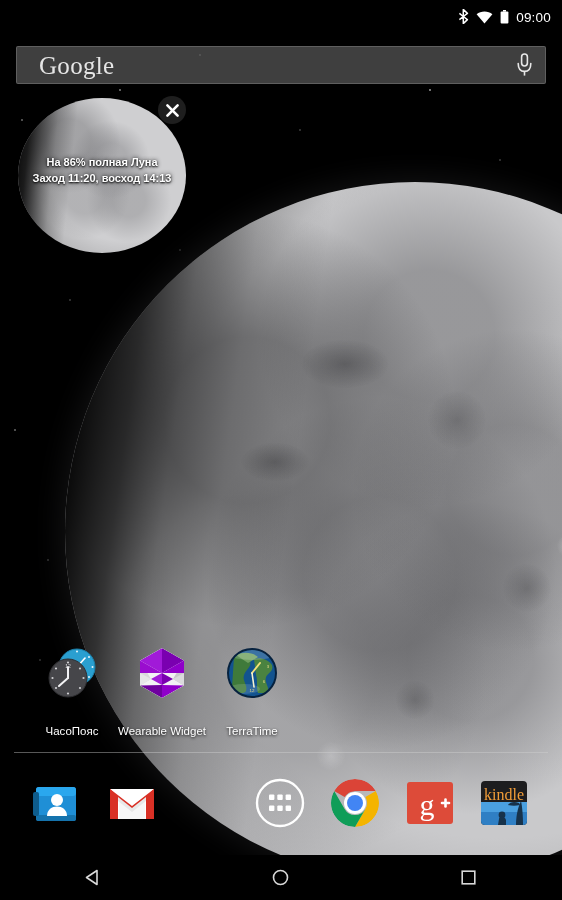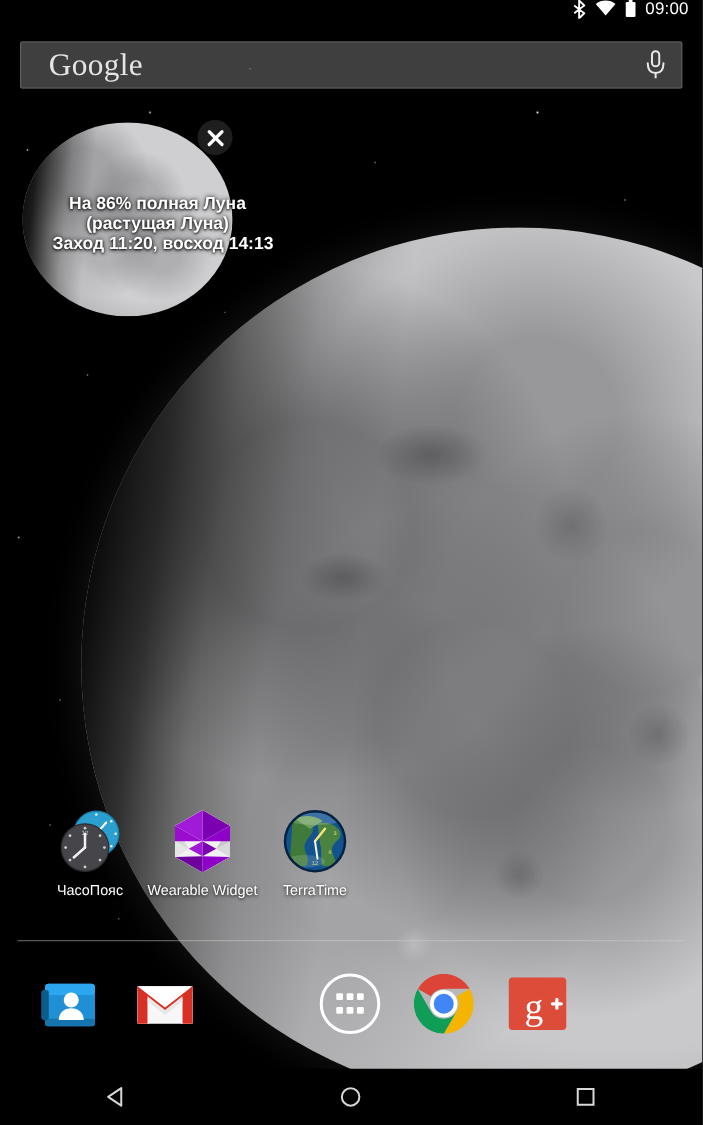--- a/index.html
+++ b/index.html
@@ -66,27 +66,27 @@
       radial-gradient(ellipse 6% 6% at 56% 34%, rgba(70,70,73,.4), transparent 70%),
       radial-gradient(ellipse 5% 5% at 66% 58%, rgba(70,70,73,.38), transparent 70%),
       radial-gradient(ellipse 4% 4% at 50% 74%, rgba(75,75,78,.4), transparent 70%),
       radial-gradient(ellipse 3% 3% at 38% 82%, rgba(235,235,238,.3), transparent 70%),
       radial-gradient(ellipse 2.5% 2.5% at 72% 52%, rgba(240,240,242,.35), transparent 70%);
     mix-blend-mode:normal;opacity:.9;
   }
 
   
   .statusbar{position:absolute;left:0;top:0;width:562px;height:24px;
-    display:flex;align-items:flex-start;justify-content:flex-end;gap:7px;
+    display:flex;align-items:flex-end;justify-content:flex-end;gap:7px;
     padding-right:11px;box-sizing:border-box;z-index:40;}
   .sb-time{color:#fff;font-size:13.5px;letter-spacing:.2px;line-height:1;}
   .sb-ico{display:block;}
 
   
-  .searchbar{position:absolute;left:16px;top:33px;width:530px;height:38px;
+  .searchbar{position:absolute;left:16px;top:46px;width:530px;height:38px;
     background:rgba(120,120,120,.52);border:1px solid rgba(170,170,170,.30);
     border-radius:2px;box-sizing:border-box;display:flex;align-items:center;
     justify-content:space-between;padding:0 12px 0 22px;z-index:30;}
   .g-logo{font-family:"Liberation Serif","DejaVu Serif",serif;color:#f2f2f2;
     font-size:25px;line-height:1;letter-spacing:.3px;opacity:.93;}
   .mic{opacity:.95;}
 
   
   .moon-widget{position:absolute;left:18px;top:98px;width:168px;height:155px;z-index:25;}
   .widget-moon{position:absolute;left:0;top:0;width:168px;height:155px;border-radius:50%;
@@ -98,32 +98,32 @@
       radial-gradient(circle at 62% 44%, #cfcfd1 0 55%, #b8b8ba 72%, #9d9da0 90%, #7f7f82 100%),
       #b9b9bb;
   }
   .widget-moon::after{
     content:"";position:absolute;inset:0;border-radius:50%;
     background:linear-gradient(96deg,
       rgba(0,0,0,.97) 0%, rgba(0,0,0,.85) 8%, rgba(0,0,0,.55) 15%,
       rgba(0,0,0,.22) 23%, rgba(0,0,0,0) 33%);
   }
   .widget-text{position:absolute;left:0;top:56px;width:168px;text-align:center;
-    color:#fff;font-size:14px;font-weight:bold;line-height:16px;
-    text-shadow:0 1px 2px rgba(0,0,0,.95),0 0 4px rgba(0,0,0,.85);margin-left:24px;}
+    color:#fff;font-size:11px;font-weight:bold;line-height:16px;
+    text-shadow:0 1px 2px rgba(0,0,0,.95),0 0 4px rgba(0,0,0,.85);}
   .widget-text div{white-space:nowrap;}
   .widget-close{position:absolute;left:158px;top:96px;width:28px;height:28px;
     border-radius:50%;background:rgba(40,40,40,.75);
     display:flex;align-items:center;justify-content:center;z-index:26;}
 
   
   .apps-row{position:absolute;left:16px;top:645px;width:530px;height:85px;z-index:20;}
   .app{position:absolute;width:92px;text-align:center;}
   .app .ico{width:56px;height:56px;margin:0 auto;position:relative;}
-  .app .lbl{margin-top:5px;color:#fff;font-size:11.5px;line-height:14px;
+  .app .lbl{margin-top:23px;color:#fff;font-size:11.5px;line-height:14px;
     text-shadow:0 1px 3px rgba(0,0,0,.95);white-space:nowrap;}
   .app.a0{left:10px;} .app.a1{left:100px;} .app.a2{left:190px;}
 
   
   .divider{position:absolute;left:14px;top:752px;width:534px;height:1px;
     background:rgba(210,210,210,.42);z-index:18;}
   .dock{position:absolute;left:0;top:765px;width:562px;height:76px;z-index:20;}
   .dock .slot{position:absolute;width:56px;height:56px;top:10px;}
   .dock .d0{left:28px;} .dock .d1{left:104px;} .dock .d2{left:252px;}
   .dock .d3{left:327px;} .dock .d4{left:402px;} .dock .d5{left:476px;}
@@ -173,21 +173,20 @@
         <path d="M2.2 10.5 C2.2 16 5 18.4 8.5 18.4 C12 18.4 14.8 16 14.8 10.5" fill="none" stroke="#f0f0f0" stroke-width="1.6" stroke-linecap="round"></path>
         <line x1="8.5" y1="18.4" x2="8.5" y2="22.6" stroke="#f0f0f0" stroke-width="1.6"></line>
       </svg>
     </span>
   </div>
 
   <div class="moon-widget">
     <div class="widget-moon"></div>
     <div class="widget-text">
       <div>На 86% полная Луна</div>
-      <div>(растущая Луна)</div>
       <div>Заход 11:20, восход 14:13</div>
     </div>
   </div>
   <div class="widget-close">
     <svg width="15" height="15" viewBox="0 0 15 15">
       <line x1="2.4" y1="2.4" x2="12.6" y2="12.6" stroke="#fff" stroke-width="2.6" stroke-linecap="round"></line>
       <line x1="12.6" y1="2.4" x2="2.4" y2="12.6" stroke="#fff" stroke-width="2.6" stroke-linecap="round"></line>
     </svg>
   </div>
 
@@ -356,20 +355,41 @@
           <rect x="5" y="7" width="46" height="42" rx="3" fill="#dd4b39"></rect>
           <text x="25" y="40" font-size="30" fill="#ffffff" text-anchor="middle" font-family="Liberation Serif, serif">g</text>
           <g stroke="#ffffff" stroke-width="2.6" stroke-linecap="round">
             <line x1="40" y1="28" x2="47" y2="28"></line>
             <line x1="43.5" y1="24.5" x2="43.5" y2="31.5"></line>
           </g>
         </svg>
       </span>
     </div>
 
+    <div class="slot d5">
+      <span>
+        <svg width="56" height="56" viewBox="0 0 56 56">
+          <defs>
+              <clipPath id="kc">
+                <rect x="5" y="6" width="46" height="44" rx="4"></rect>
+              </clipPath>
+            </defs>
+          <rect x="5" y="6" width="46" height="44" rx="4" fill="#1d1d1f"></rect>
+          <g clip-path="url(#kc)">
+            <rect x="5" y="27" width="46" height="23" fill="#2f7fc4"></rect>
+            <rect x="5" y="27" width="46" height="10" fill="#4aa0e0"></rect>
+            <text x="28" y="25" font-size="16" fill="#f29d38" text-anchor="middle" font-family="Liberation Serif, serif">kindle</text>
+            <path d="M40 50 C40 38 43 30 45 26 C46 30 47 40 47 50 Z" fill="#17324a"></path>
+            <path d="M43 28 C38 26 34 27 32 30 C36 31 40 31 44 30 Z" fill="#17324a"></path>
+            <circle cx="26" cy="40" r="3.4" fill="#17324a"></circle>
+            <path d="M23 44 C23 41 29 41 30 45 L30 50 L22 50 Z" fill="#17324a"></path>
+          </g>
+        </svg>
+      </span>
+    </div>
   </div>
 
   <div class="navbar">
     <div class="nb">
       <svg width="19" height="19" viewBox="0 0 19 19">
         <polygon points="13,2.5 13,16.5 2.5,9.5" fill="none" stroke="#d8d8d8" stroke-width="1.6" stroke-linejoin="round"></polygon>
       </svg>
     </div>
     <div class="nb">
       <svg width="19" height="19" viewBox="0 0 19 19">

